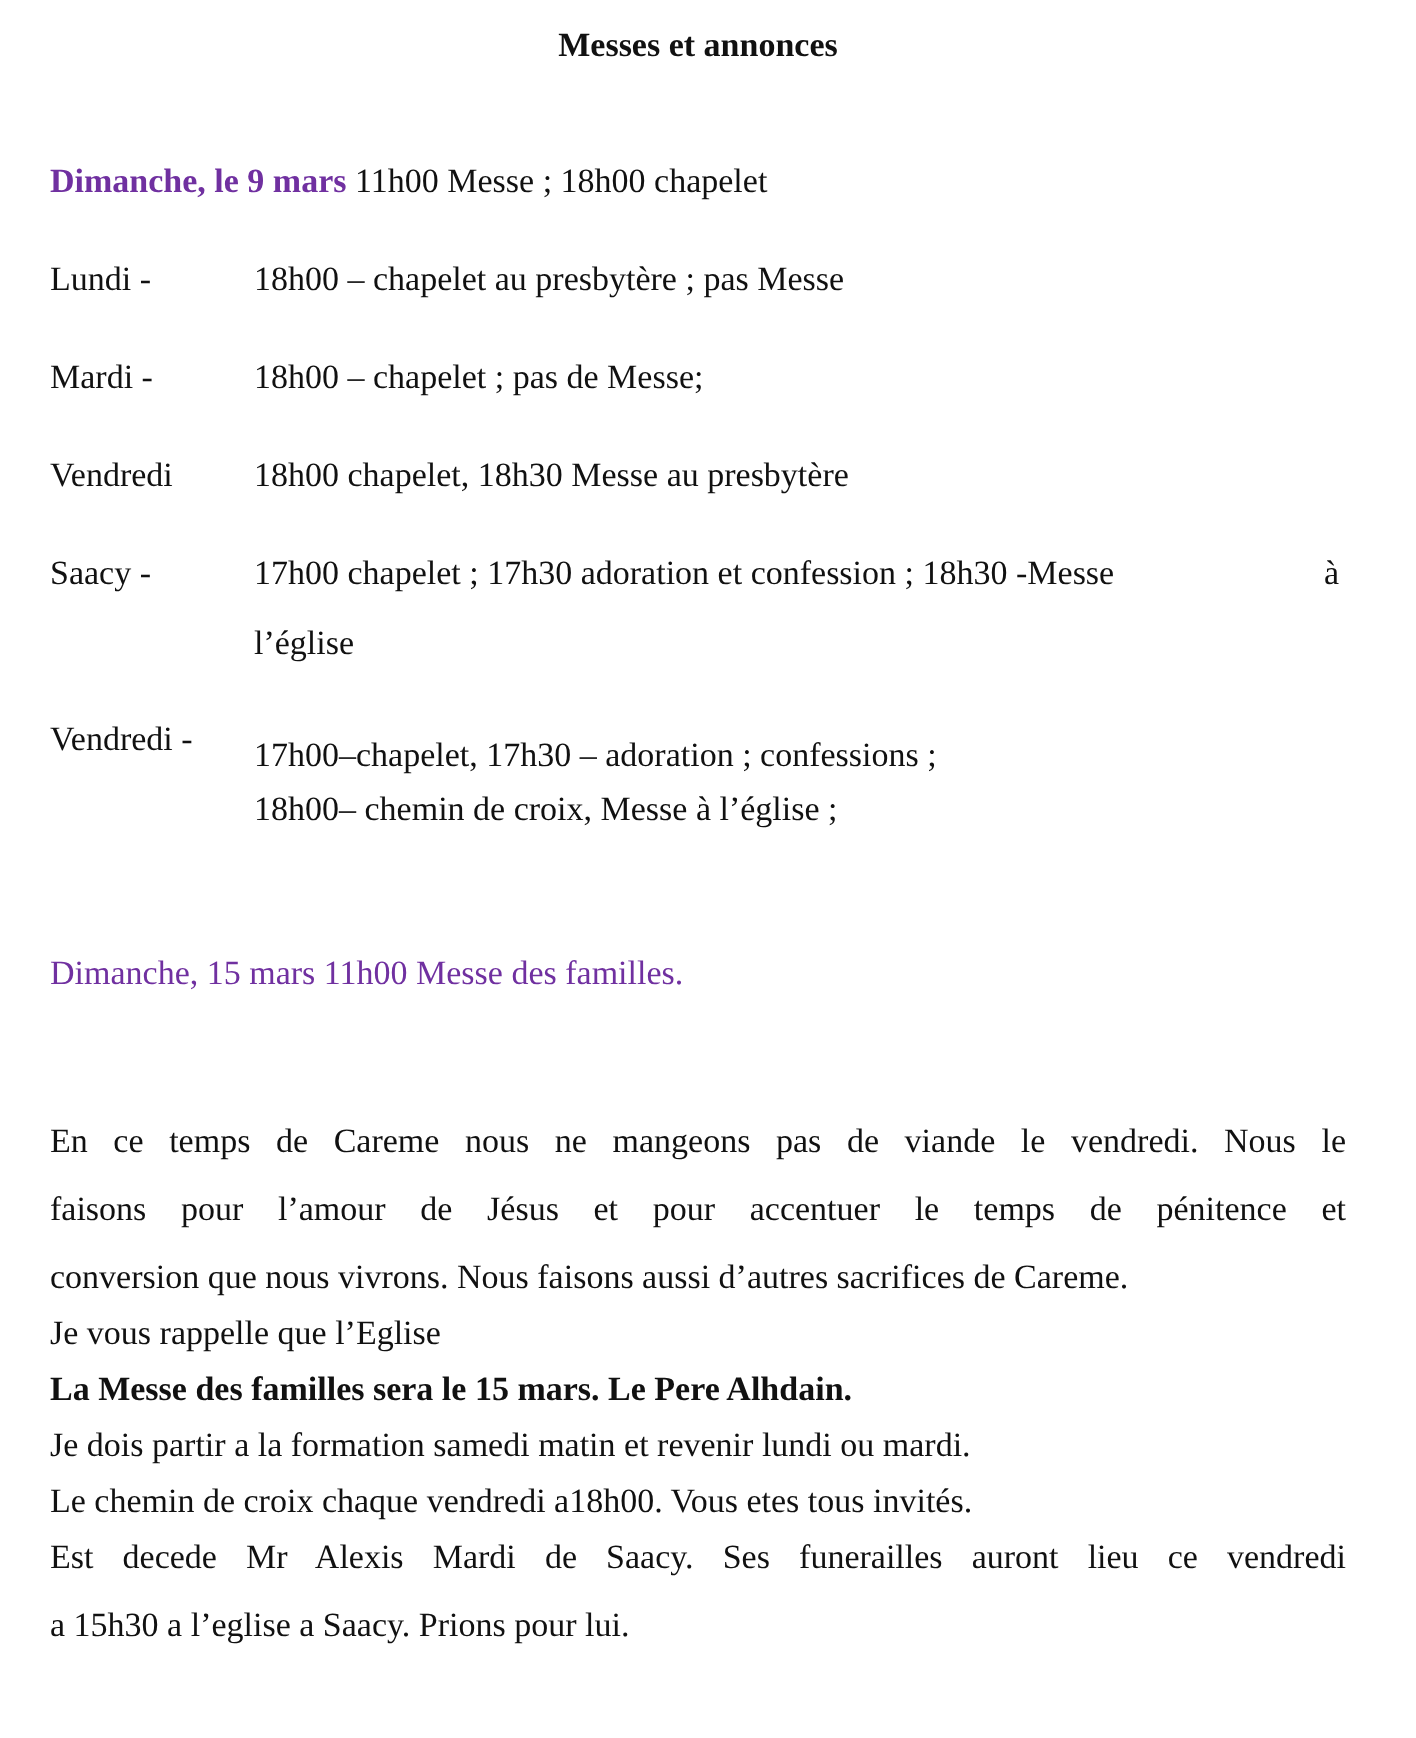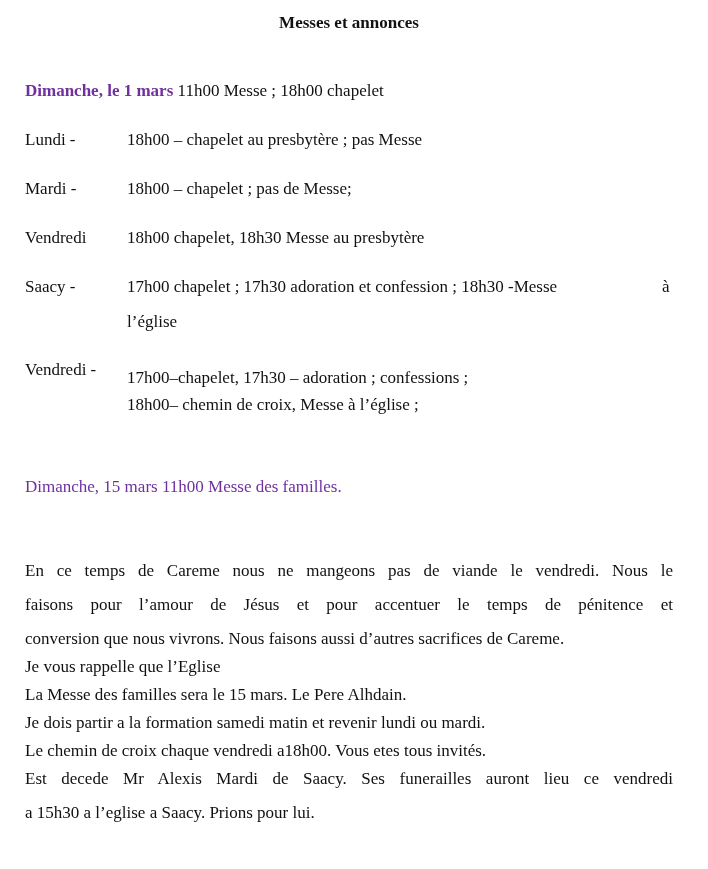--- a/index.html
+++ b/index.html
@@ -24,21 +24,21 @@
   .justify-line { display: block; text-align: justify; text-align-last: justify; }
   .plain-line { display: block; }
 </style>
 </head>
 <body>
 
 <div class="page">
   <div class="title">Messes et annonces</div>
 
   <div class="line" style="top:81px;">
-    <span class="purple bold">Dimanche, le 1 mars</span><span> 11h00 Messe ; 18h00 chapelet</span>
+    <span class="purple bold">Dimanche, le 9 mars</span><span> 11h00 Messe ; 18h00 chapelet</span>
   </div>
 
   <div>
     <span class="day" style="top:130px;">Lundi -</span>
     <span class="desc" style="top:130px;">18h00 – chapelet au presbytère ; pas Messe</span>
   </div>
 
   <div>
     <span class="day" style="top:179px;">Mardi -</span>
     <span class="desc" style="top:179px;">18h00 – chapelet ; pas de Messe;</span>
@@ -63,19 +63,19 @@
   </div>
 
 
   <div class="line purple" style="top:477px;">Dimanche, 15 mars 11h00 Messe des familles.</div>
 
   <div class="para" style="top:554px;">
     <span class="justify-line">En ce temps de Careme nous ne mangeons pas de viande le vendredi. Nous le</span>
     <span class="justify-line">faisons pour l’amour de Jésus et pour accentuer le temps de pénitence et</span>
     <span class="plain-line">conversion que nous vivrons. Nous faisons aussi d’autres sacrifices de Careme.</span>
     <span class="plain-line" style="margin-top:-6px;">Je vous rappelle que l’Eglise</span>
-    <span class="plain-line" style="margin-top:-6px;">La Messe des familles sera le 15 mars. Le Pere Alhdain.</span>
+    <span class="plain-line" style="margin-top:-6px;font-weight:bold;">La Messe des familles sera le 15 mars. Le Pere Alhdain.</span>
     <span class="plain-line" style="margin-top:-6px;">Je dois partir a la formation samedi matin et revenir lundi ou mardi.</span>
     <span class="plain-line" style="margin-top:-6px;">Le chemin de croix chaque vendredi a18h00. Vous etes tous invités.</span>
     <span class="justify-line" style="margin-top:-6px;">Est decede Mr Alexis Mardi de Saacy. Ses funerailles auront lieu ce vendredi</span>
     <span class="plain-line">a 15h30 a l’eglise a Saacy. Prions pour lui.</span>
   </div>
 </div>
 
 </body></html>

